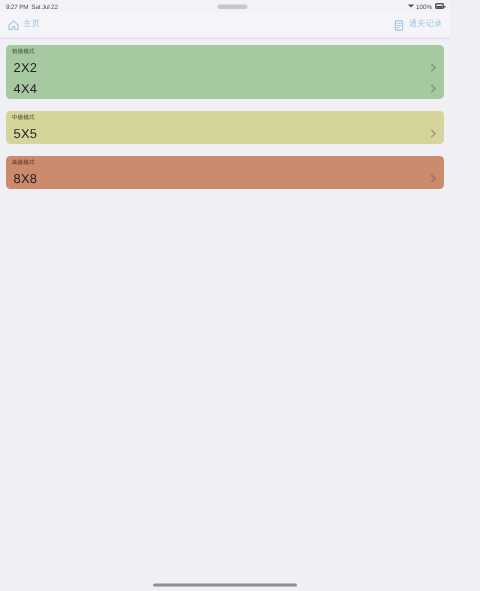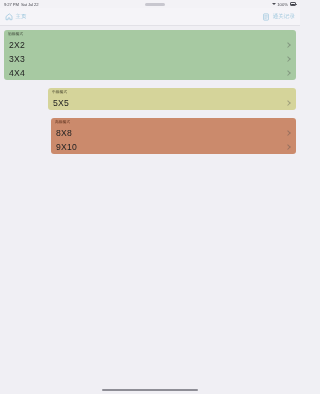--- a/index.html
+++ b/index.html
@@ -197,23 +197,23 @@
     width: 2.8px;
     height: 2.8px;
     border-top: 0.7px solid #4b4b4b;
     border-right: 0.7px solid #4b4b4b;
     transform: rotate(45deg);
   }
 
   
   .sec-beginner { background: #a7c9a2; }
   .sec-beginner .section-header { color: #4e5c4a; }
-  .sec-intermediate { background: #d5d49a; margin-left: 44px; }
+  .sec-intermediate { background: #d5d49a; }
   .sec-intermediate .section-header { color: #5c5a3e; }
-  .sec-advanced { background: #cb8a6c; margin-left: 47px; }
+  .sec-advanced { background: #cb8a6c; }
   .sec-advanced .section-header { color: #6a3d29; }
 
   
   .home-bar-wrap {
     flex: 0 0 14px;
     height: 14px;
     display: flex;
     align-items: flex-end;
     justify-content: center;
     padding-bottom: 3px;
@@ -270,24 +270,20 @@
   <div class="content">
 
     <div class="section sec-beginner">
       <div class="section-header">初级模式</div>
       <div class="rows">
         <div class="row">
           <span class="row-label">2X2</span>
           <span class="chev"></span>
         </div>
         <div class="row">
-          <span class="row-label">3X3</span>
-          <span class="chev"></span>
-        </div>
-        <div class="row">
           <span class="row-label">4X4</span>
           <span class="chev"></span>
         </div>
       </div>
     </div>
 
     <div class="section sec-intermediate">
       <div class="section-header">中级模式</div>
       <div class="rows">
         <div class="row">
@@ -297,24 +293,20 @@
       </div>
     </div>
 
     <div class="section sec-advanced">
       <div class="section-header">高级模式</div>
       <div class="rows">
         <div class="row">
           <span class="row-label">8X8</span>
           <span class="chev"></span>
         </div>
-        <div class="row">
-          <span class="row-label">9X10</span>
-          <span class="chev"></span>
-        </div>
       </div>
     </div>
 
   </div>
 
   <div class="home-bar-wrap">
     <div class="home-bar"></div>
   </div>
 
 </div>

